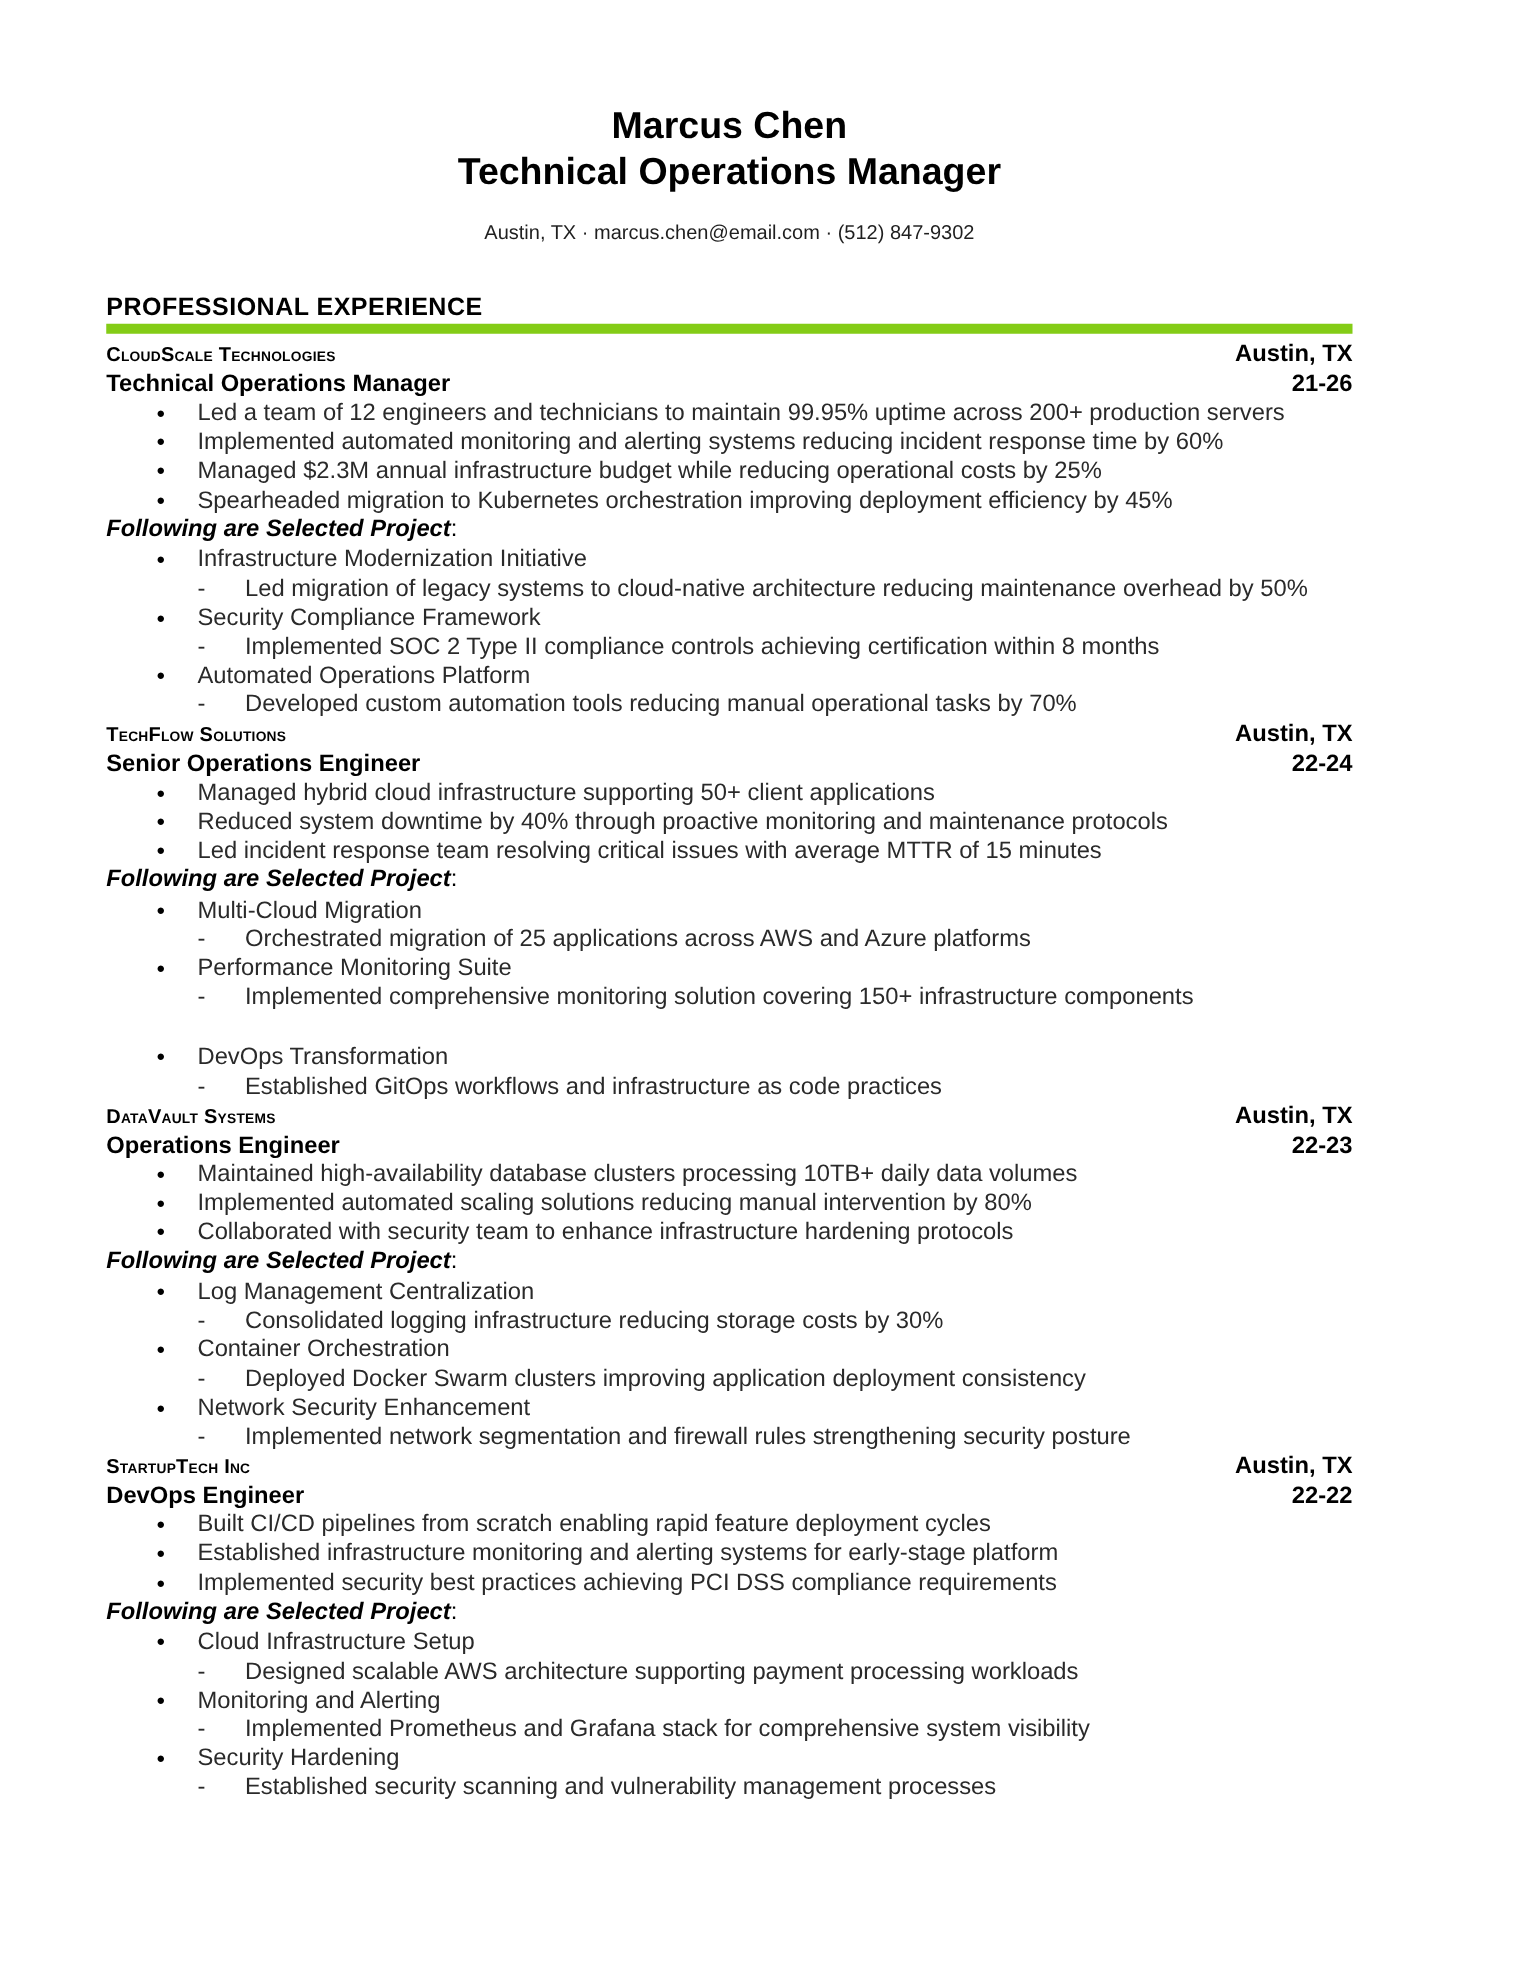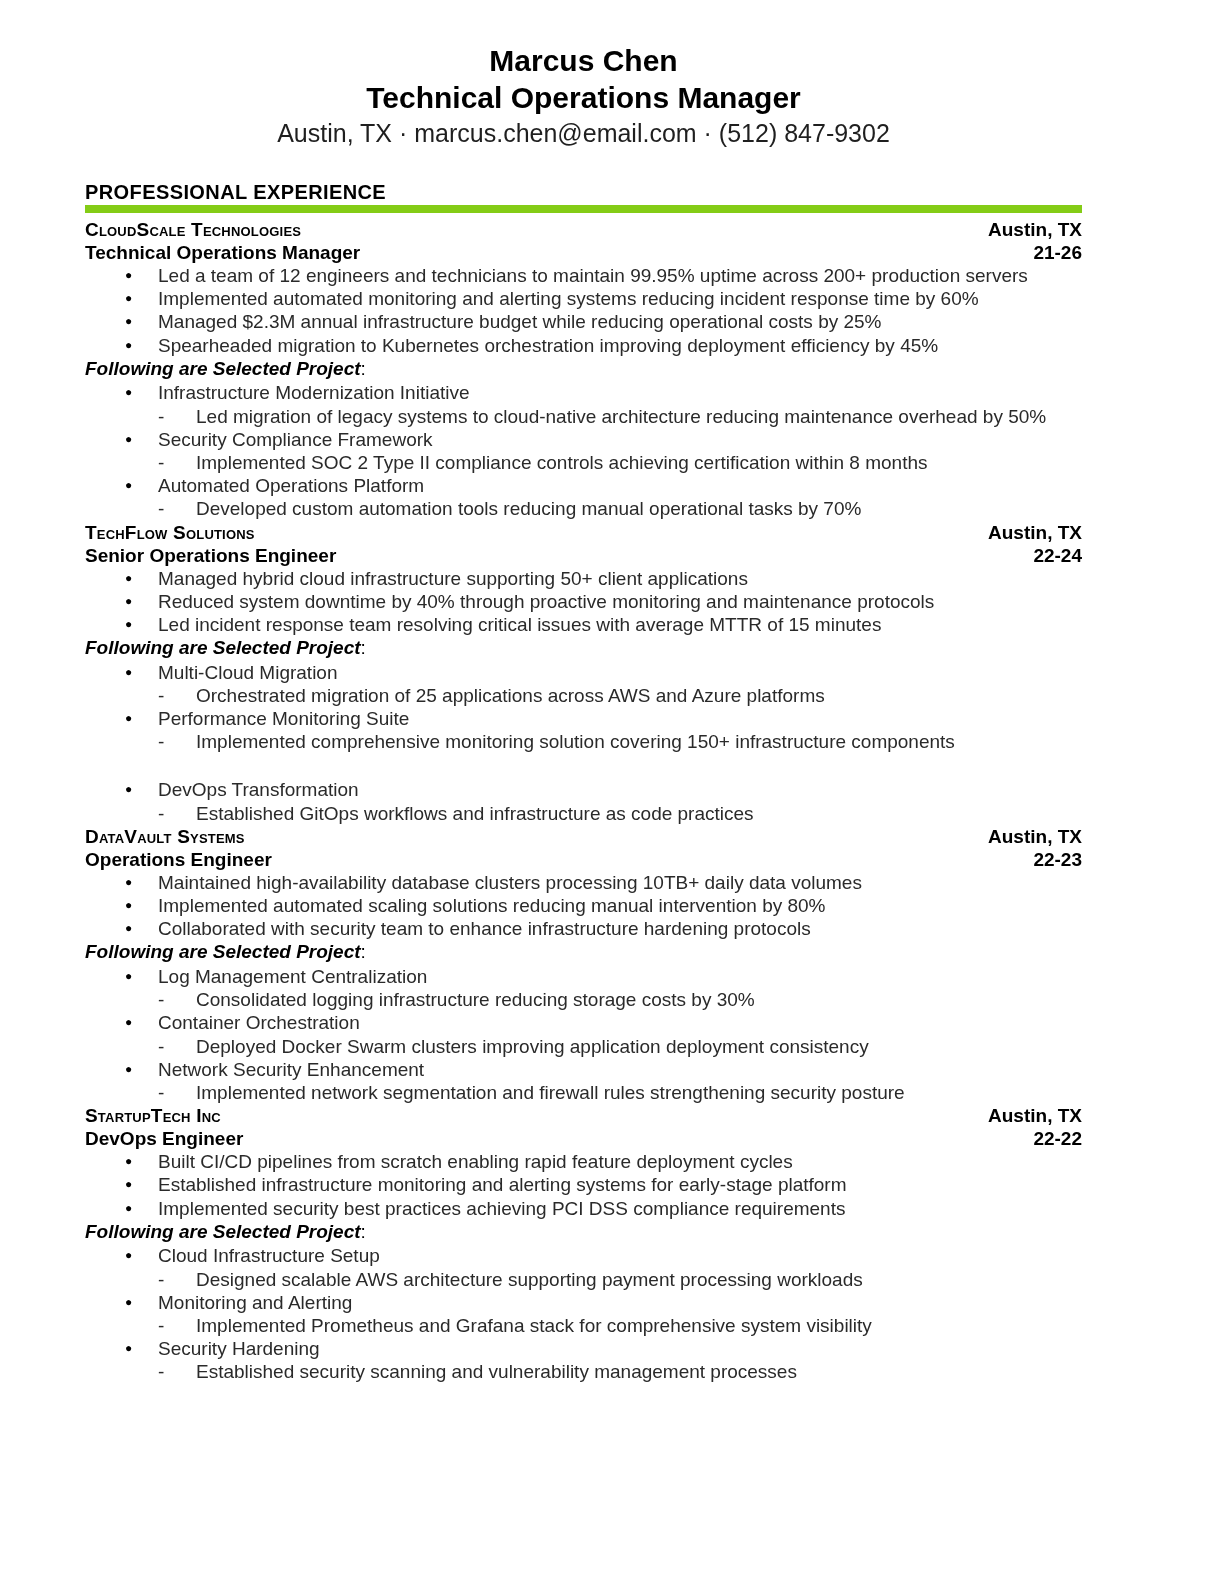--- a/index.html
+++ b/index.html
@@ -8,40 +8,40 @@
     height: 1584px;
     background: #ffffff;
     color: #1a1a1a;
     font-family: "Liberation Sans", sans-serif;
     overflow: hidden;
   }
   .page {
     box-sizing: border-box;
     width: 1168px;
     height: 1584px;
-    padding: 42px 86px 40px 85px;
+    padding: 82px 86px 40px 85px;
   }
   
   .doc-header { text-align: center; }
   .name {
     font-size: 30px;
     line-height: 37px;
     font-weight: 700;
     color: #000;
   }
   .headline {
     font-size: 30px;
     line-height: 37px;
     font-weight: 700;
     color: #000;
   }
   .contact {
-    font-size: 25px;
+    font-size: 16px;
     line-height: 26px;
-    margin-top: 4px;
+    margin-top: 18px;
     color: #1f1f1f;
   }
   
   .sec-title {
     margin-top: 34px;
     font-size: 20px;
     line-height: 24px;
     font-weight: 700;
     letter-spacing: 0.4px;
     color: #000;
@@ -52,21 +52,21 @@
   .jobs { margin-top: 5px; }
   .job-row {
     display: flex;
     justify-content: space-between;
     align-items: baseline;
     font-weight: 700;
     color: #000;
     line-height: 23px;
   }
   .company {
-    font-size: 19px;
+    font-size: 16px;
     font-variant: small-caps;
     letter-spacing: 0.2px;
   }
   .loc, .dates { font-size: 19px; }
   .role { font-size: 19px; }
   
   ul.bullets { list-style: none; margin: 0; padding: 0; }
   .bullet-item {
     display: flex;
     align-items: flex-start;

